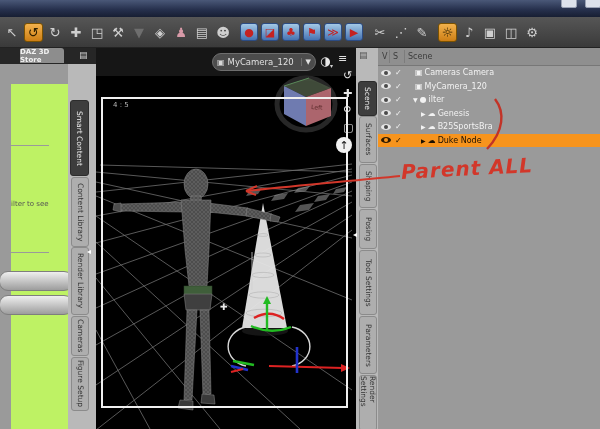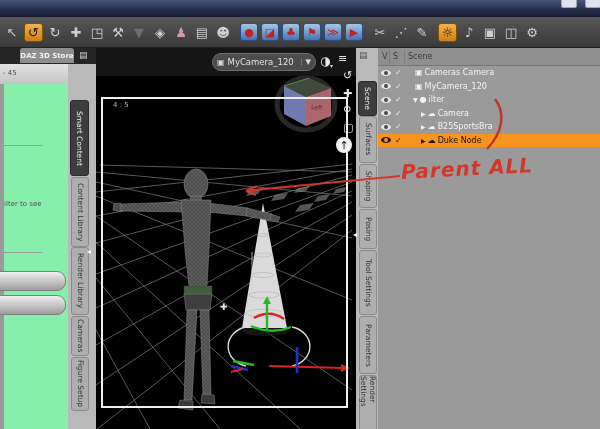--- a/index.html
+++ b/index.html
@@ -17,28 +17,28 @@
   .ticon{width:18px;height:18px;flex:0 0 auto;display:flex;align-items:center;justify-content:center;
     color:#cfcfcf;font-size:13px;line-height:1;}
   .ticon.active{background:linear-gradient(#f2b14c,#cd7f16);border:1px solid #7c5200;
     border-radius:3px;color:#2f2000;width:17px;height:17px;}
   .ticon.blue{background:linear-gradient(#a3c8e6,#4673b2);border:1px solid #2c4c84;
     border-radius:3px;color:#c42222;font-size:11px;width:16px;height:16px;}
   .ticon.pink{color:#d89aa8;}
   .ticon.dim{color:#6e6e6e;}
   
   .store-band{position:absolute;left:0;top:48px;width:96px;height:16px;background:#262626;}
-  .store-tab{position:absolute;left:20px;top:48px;width:54px;height:15px;background:#8d8d8d;
+  .store-tab{position:absolute;left:20px;top:48px;width:44px;height:15px;background:#8d8d8d;
     border-radius:3px 3px 0 0;color:#f2f2f2;font-size:7px;font-weight:bold;
     display:flex;align-items:center;justify-content:center;}
   .dock-ico{position:absolute;left:79px;top:50px;color:#cfcfcf;font-size:9px;}
   .count-bar{position:absolute;left:0;top:64px;width:68px;height:20px;
     background:linear-gradient(#e2e2e2,#c4c4c4);border-bottom:1px solid #9a9a9a;}
   .count-txt{position:absolute;left:3px;top:5px;font-size:7px;color:#4a4a4a;}
-  .lp-white{position:absolute;left:4px;top:84px;width:82px;height:345px;background:#86efac;}
+  .lp-white{position:absolute;left:11px;top:84px;width:82px;height:345px;background:#bef264;}
   .lp-line{position:absolute;left:0;width:38px;height:1px;background:#9a9a9a;}
   .lp-hint{position:absolute;left:0;top:200px;font-size:7px;color:#555;white-space:nowrap;}
   .lp-btn{position:absolute;left:-12px;width:72px;height:18px;border-radius:9px;
     background:linear-gradient(#efefef,#9d9d9d);border:1px solid #7e7e7e;}
   .strip{position:absolute;background:#b9b9b9;}
   .vtab{position:absolute;writing-mode:vertical-rl;text-orientation:mixed;
     background:#aeaeae;border:1px solid #8b8b8b;border-radius:3px;color:#333;
     font-size:7.5px;display:flex;align-items:center;justify-content:center;}
   .vtab.sel{background:#3d3d3d;color:#ededed;border-color:#2c2c2c;}
   .handle{position:absolute;color:#fff;font-size:8px;line-height:1;}
@@ -119,23 +119,20 @@
     <span class="ticon active" style="margin-left:4px">☼</span>
     <span class="ticon">♪</span>
     <span class="ticon">▣</span>
     <span class="ticon">◫</span>
     <span class="ticon">⚙</span>
   </div>
 
   <div class="store-band"></div>
   <div class="store-tab">DAZ 3D Store</div>
   <span class="dock-ico">▤</span>
-  <div class="count-bar">
-    <span class="count-txt">- 45</span>
-  </div>
   <div class="lp-white">
     <div class="lp-line" style="top:61px"></div>
     <span class="lp-hint" style="top:116px">ilter to see</span>
     <div class="lp-line" style="top:168px"></div>
     <div class="lp-btn" style="top:187px"></div>
     <div class="lp-btn" style="top:211px"></div>
   </div>
 
   <div class="strip" style="left:68px;top:64px;width:28px;height:365px"></div>
   <div class="vtab sel" style="left:70px;top:100px;width:17px;height:74px">Smart Content</div>
@@ -302,21 +299,21 @@
           <span class="tico">●</span>
           <span>ilter</span>
         </span>
     </div>
     <div class="srow ind" style="top:58.5px">
       <span class="eye"></span>
       <span class="schk">✓</span>
       <span class="node">
           <span class="exp">▶</span>
           <span class="tico">☁</span>
-          <span>Camera</span>
+          <span>Genesis</span>
         </span>
     </div>
     <div class="srow ind" style="top:72px">
       <span class="eye"></span>
       <span class="schk">✓</span>
       <span class="node">
           <span class="exp">▶</span>
           <span class="tico">☁</span>
           <span>B25SportsBra</span>
         </span>

